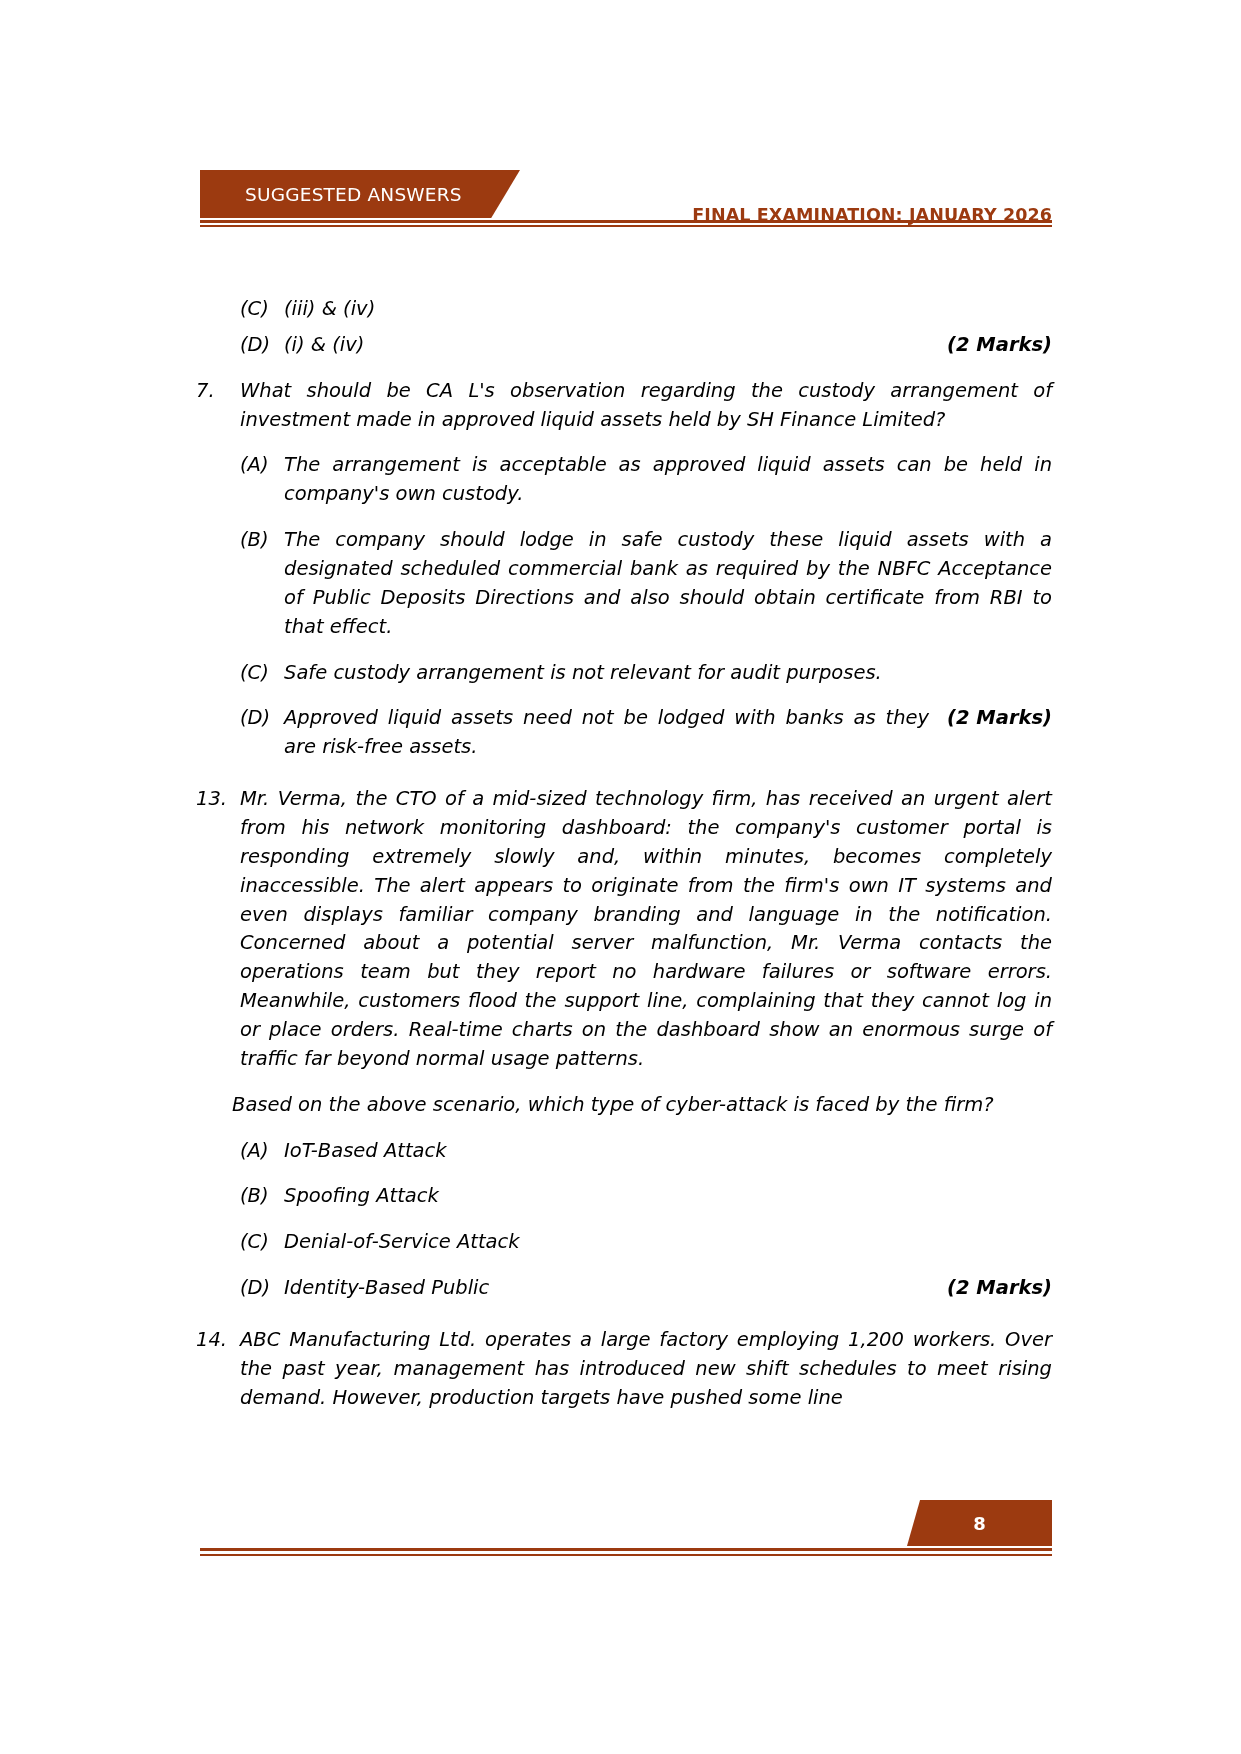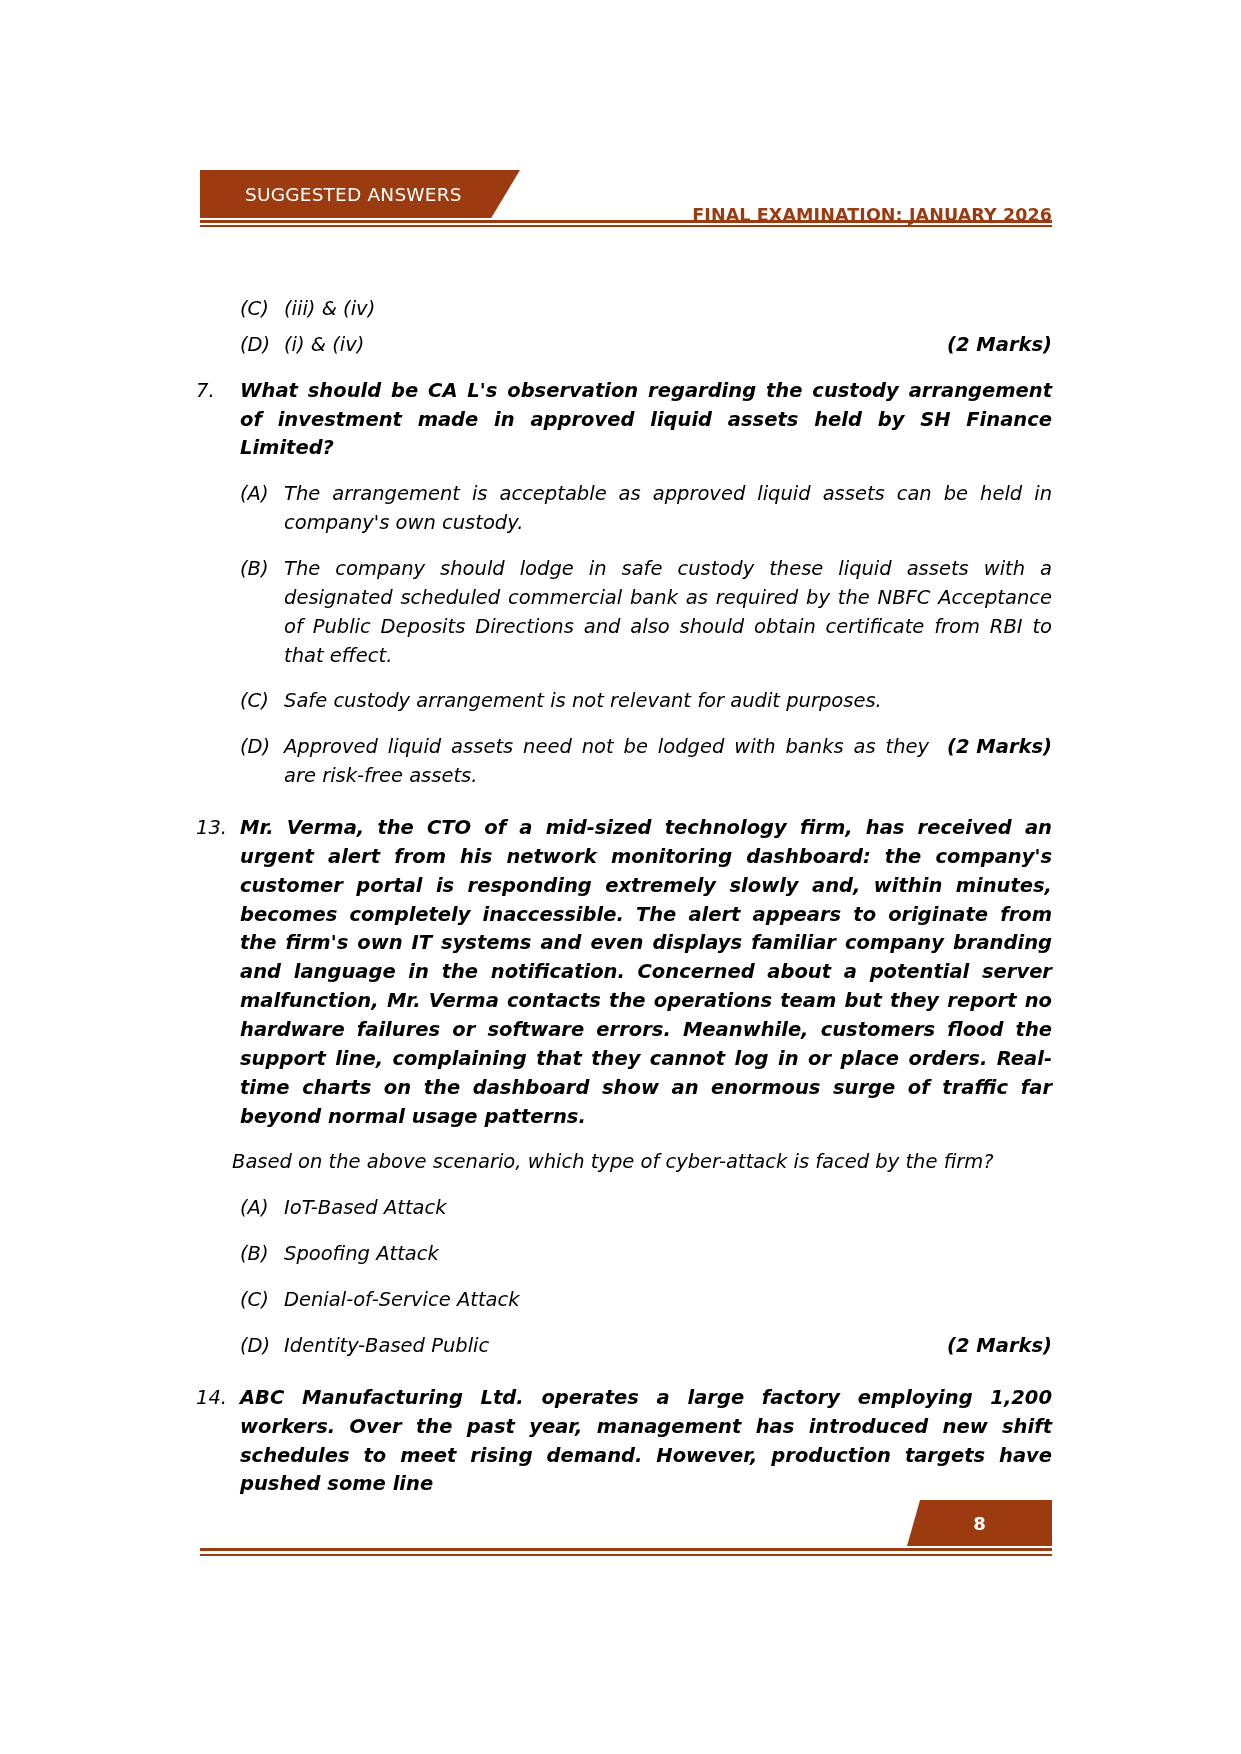--- a/index.html
+++ b/index.html
@@ -88,21 +88,20 @@
   }
   .q-num {
     width: 44px;
     flex: 0 0 44px;
     font-style: italic;
   }
   .q-text {
     flex: 1 1 auto;
     text-align: justify;
     text-justify: inter-word;
-    font-weight: bold;
   }
 
   .opt-block {
     display: flex;
     margin-left: 44px;
     margin-bottom: 7px;
   }
   .opt-letter {
     width: 44px;
     flex: 0 0 44px;

